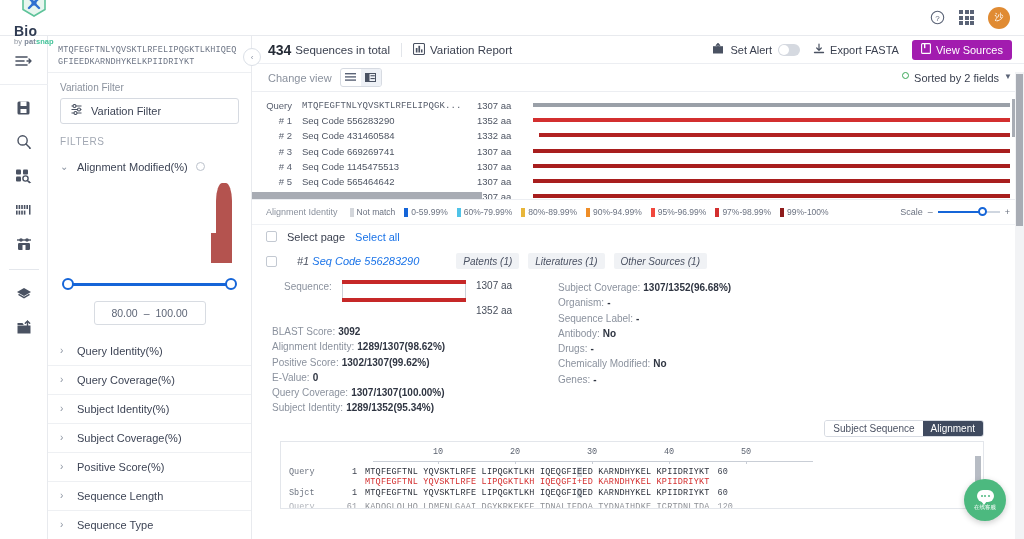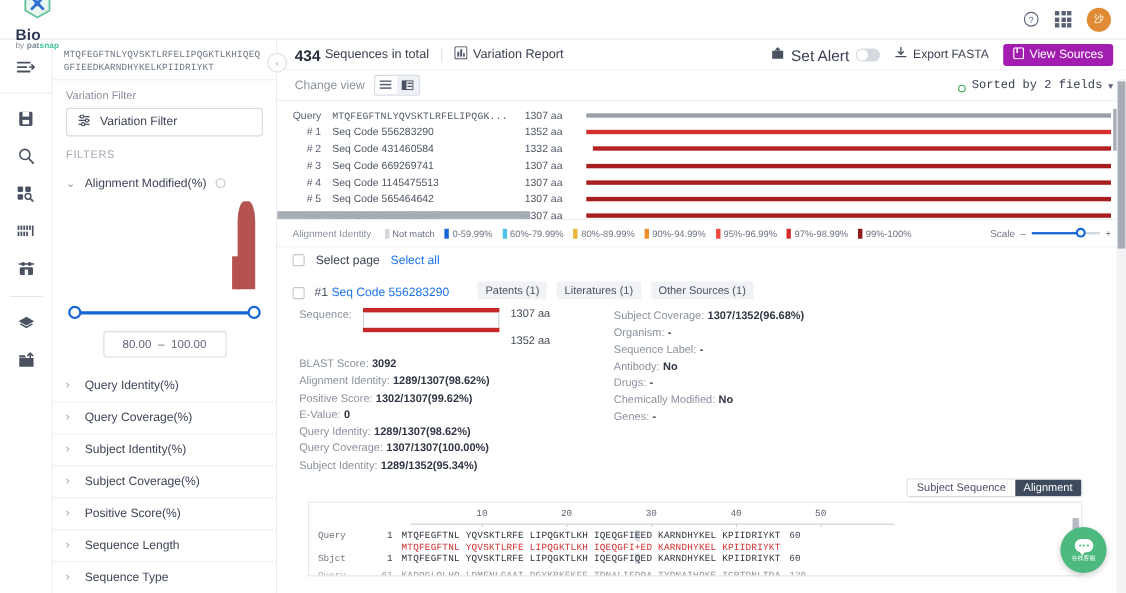--- a/index.html
+++ b/index.html
@@ -101,37 +101,37 @@
   }
   .res-header {
     height:28px; flex:0 0 28px; display:flex; align-items:center; padding:0 12px 0 16px;
     border-bottom:1px solid #eceef2;
   }
   .count { font-size:14px; font-weight:bold; color:#252b36; margin-right:4px; }
   .count-label { font-size:11.5px; color:#3b4150; }
   .vsep { width:1px; height:14px; background:#e2e5ea; margin:0 11px; }
   .vr-link { display:flex; align-items:center; gap:5px; font-size:11.5px; color:#3b4150; cursor:pointer; }
   .rh-right { margin-left:auto; display:flex; align-items:center; gap:13px; }
-  .set-alert { display:flex; align-items:center; gap:6px; font-size:14px; color:#3b4150; cursor:pointer; }
+  .set-alert { display:flex; align-items:center; gap:6px; font-size:11px; color:#3b4150; cursor:pointer; }
   .toggle { width:22px; height:12px; border-radius:7px; background:#d5d9e0; position:relative; }
   .toggle::after { content:""; position:absolute; left:1px; top:1px; width:10px; height:10px; border-radius:50%; background:#fff; }
   .export { display:flex; align-items:center; gap:5px; font-size:11px; color:#3b4150; cursor:pointer; }
   .btn-primary {
     background:#a21caf; color:#fff; border-radius:3px; height:20px; padding:0 9px;
     display:flex; align-items:center; gap:5px; font-size:11px; cursor:pointer;
   }
   .res-subbar {
     height:28px; flex:0 0 28px; display:flex; align-items:center; padding:0 12px 0 16px;
     border-bottom:1px solid #eceef2; background:#fff;
   }
   .cv-label { font-size:11px; color:#8a919d; margin-right:8px; }
   .viewtoggle { display:flex; border:1px solid #d7dbe2; border-radius:3px; overflow:hidden; height:19px; }
   .vt { width:20px; display:flex; align-items:center; justify-content:center; cursor:pointer; }
   .vt.active { background:#eef1f6; }
-  .sorted { margin-left:auto; display:flex; align-items:flex-end; gap:5px; font-size:11px; color:#3b4150; cursor:pointer;font-family:Liberation Mono, monospace; }
+  .sorted { margin-left:auto; display:flex; align-items:flex-start; gap:5px; font-size:11px; color:#3b4150; cursor:pointer; }
   .sort-dot { width:7px; height:7px; border-radius:50%; border:1.5px solid #3aa757; }
 
   
   .overview {
     flex:0 0 108px; position:relative; padding:6px 14px 0 14px; overflow:hidden;
     border-bottom:1px solid #eceef2;
   }
   .ov-row { display:flex; align-items:center; height:15.2px; font-size:9.5px; color:#4d5462; }
   .ov-rank { width:26px; text-align:right; color:#5a6170; font-size:9.5px; flex:0 0 26px; }
   .ov-name { width:185px; padding-left:10px; flex:0 0 185px; white-space:nowrap; overflow:hidden; }
@@ -152,33 +152,33 @@
   .scale-fill { position:absolute; left:0; top:0; height:2px; background:#1565d8; width:44px; }
   .scale-knob { position:absolute; left:40px; top:-4px; width:9px; height:9px; border-radius:50%; background:#fff; border:2px solid #1565d8; }
 
   
   .selectrow { height:24px; display:flex; align-items:center; padding:0 14px; gap:10px; font-size:11px; color:#3b4150; border-top:1px solid #f0f2f5;}
   .cbox { width:11px; height:11px; border:1px solid #c3c9d2; border-radius:2px; background:#fff; cursor:pointer; }
   .link { color:#1a73e8; cursor:pointer; }
 
   
   .record { padding:2px 14px 0; }
-  .rec-head { display:flex; align-items:flex-end; gap:9px; height:22px; }
+  .rec-head { display:flex; align-items:center; gap:20px; height:22px;font-style:italic; }
   .rec-id { font-size:11px; color:#1a73e8; cursor:pointer; }
   .rec-id .hash { color:#4a5160; }
   .tag {
     background:#f0f2f5; border-radius:2px; height:16px; padding:0 7px; display:flex;
     align-items:center; font-size:10px; color:#4b5costume; color:#4b5263; cursor:pointer;
   }
 
   .detail { display:flex; padding:8px 0 0 6px; }
   .dcol-l { width:282px; flex:0 0 282px; }
   .dcol-r { flex:1; padding-left:4px; }
   .seqrow { display:flex; align-items:flex-start; margin-bottom:2px; }
-  .seq-label { font-size:10px; color:#8b929e; width:58px; flex:0 0 58px; padding-top:1px;}
+  .seq-label { font-size:10px; color:#8b929e; width:58px; flex:0 0 58px; padding-top:1px;margin-left:12px;}
   .seq-bars { width:124px; flex:0 0 124px; }
   .seq-aa { font-size:10px; color:#454c5a; padding-left:10px; }
   .bar-q { height:4px; background:#c62828; }
   .bar-box { height:14px; border-left:1px solid #ccd1d8; border-right:1px solid #ccd1d8; }
   .fld { font-size:10px; line-height:15.3px; white-space:nowrap; }
   .fld .k { color:#8b929e; }
   .fld .v { color:#2f3542; font-weight:bold; margin-left:3px; }
 
   
   .aln-toggle-wrap { display:flex; justify-content:flex-end; padding:4px 26px 4px 0; }
@@ -632,21 +632,20 @@
               <span>
                 <div class="seq-aa">1307 aa</div>
                 <div class="seq-aa" style="margin-top:14px;">1352 aa</div>
               </span>
             </div>
             <div id="left-fields" style="margin-top:8px;">
                 <div class="fld"><span class="k">BLAST Score:</span><span class="v">3092</span></div>
                 <div class="fld"><span class="k">Alignment Identity:</span><span class="v">1289/1307(98.62%)</span></div>
                 <div class="fld"><span class="k">Positive Score:</span><span class="v">1302/1307(99.62%)</span></div>
                 <div class="fld"><span class="k">E-Value:</span><span class="v">0</span></div>
-                <div class="fld"><span class="k">Query Identity:</span><span class="v">1289/1307(98.62%)</span></div>
                 <div class="fld"><span class="k">Query Coverage:</span><span class="v">1307/1307(100.00%)</span></div>
                 <div class="fld"><span class="k">Subject Identity:</span><span class="v">1289/1352(95.34%)</span></div>
               </div>
           </div>
           <div class="dcol-r">
             <div id="right-fields">
                 <div class="fld"><span class="k">Subject Coverage:</span><span class="v">1307/1352(96.68%)</span></div>
                 <div class="fld"><span class="k">Organism:</span><span class="v">-</span></div>
                 <div class="fld"><span class="k">Sequence Label:</span><span class="v">-</span></div>
                 <div class="fld"><span class="k">Antibody:</span><span class="v">No</span></div>

